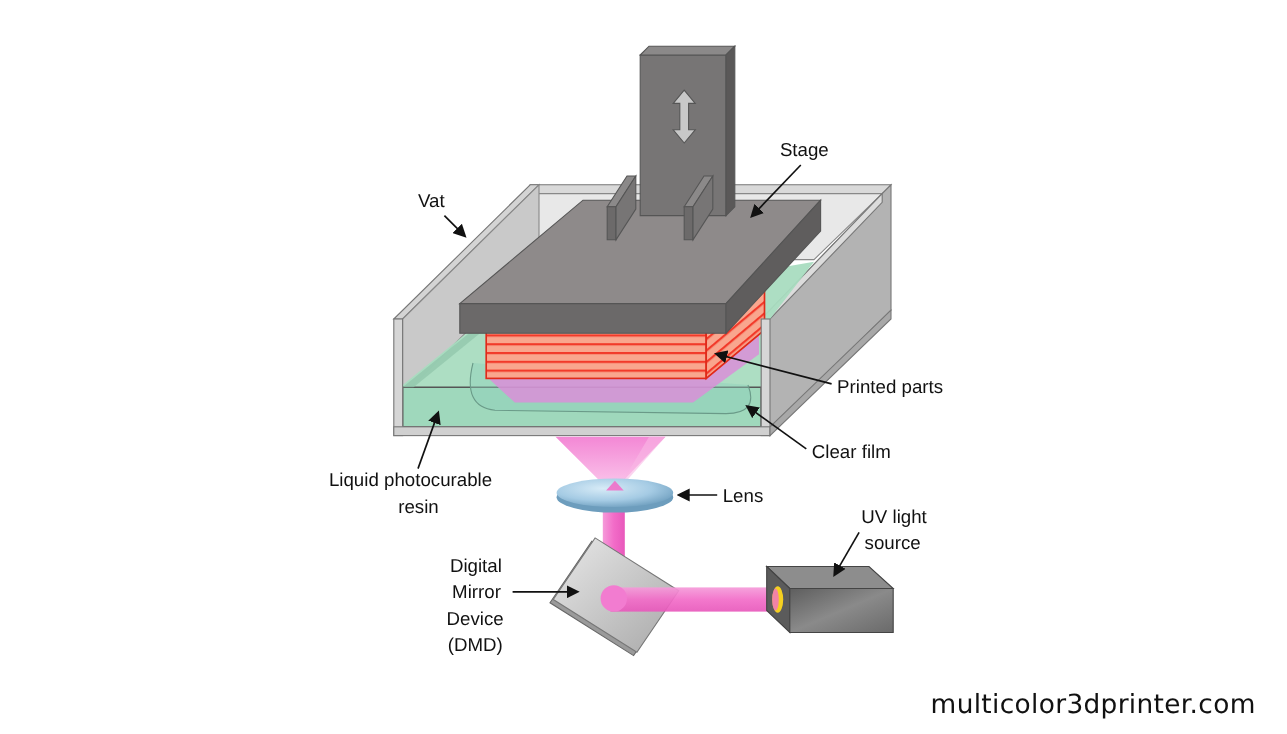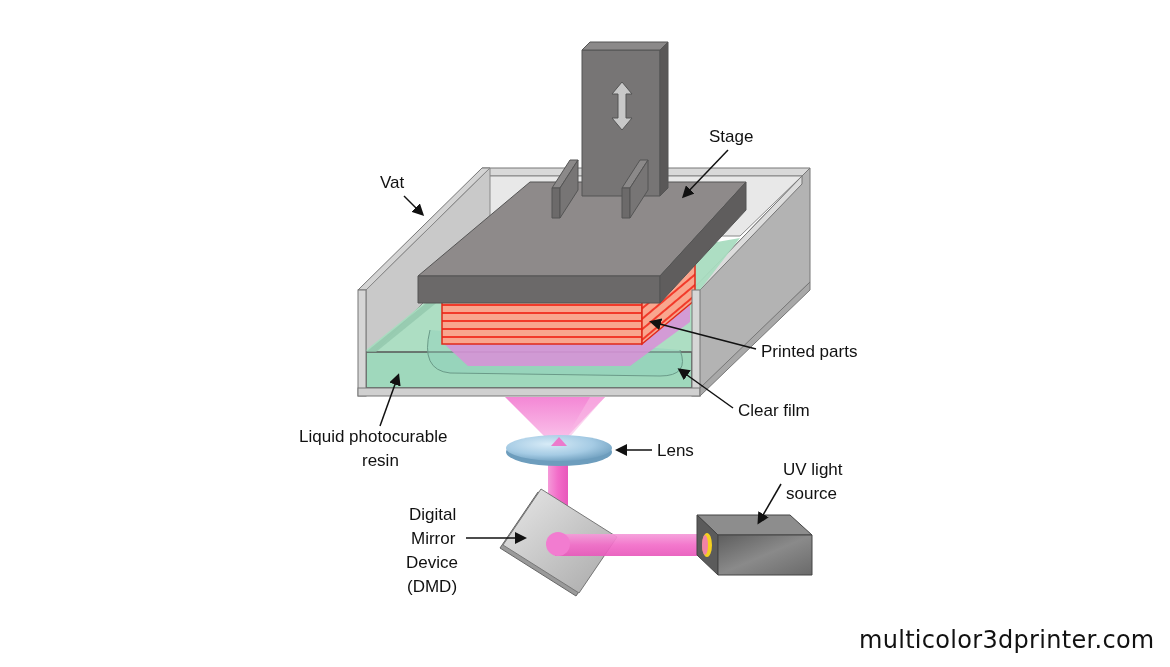--- a/index.html
+++ b/index.html
@@ -1,21 +1,21 @@
 <!DOCTYPE html>
 <html><head>
 <meta charset="utf-8">
 <style>
   html, body { margin: 0; padding: 0; background: #ffffff; }
   body { width: 1170px; height: 667px; position: relative; overflow: hidden;
          font-family: "Liberation Sans", sans-serif; }
   #diagram { position: absolute; left: 0; top: 0; width: 1170px; height: 667px; }
   .lbl { font-family: "Liberation Sans", sans-serif; font-size: 17px; fill: #111; }
   .wm { position: absolute; left: 846px; top: 626px; font-size: 24px; color: #111;
-        font-family: "DejaVu Sans", sans-serif; letter-spacing: 0.3px; margin-left: 13px; }
+        font-family: "DejaVu Sans", sans-serif; letter-spacing: 0.3px; }
 </style>
 </head>
 <body>
 
 <svg id="diagram" viewBox="0 0 1170 667" xmlns="http://www.w3.org/2000/svg">
   <defs>
     <marker id="ah" markerWidth="8" markerHeight="8" refX="6" refY="4" orient="auto">
       <path d="M0,0 L8,4 L0,8 Z" fill="#111"></path>
     </marker>
     <linearGradient id="beamV" x1="0" x2="1" y1="0" y2="0">

